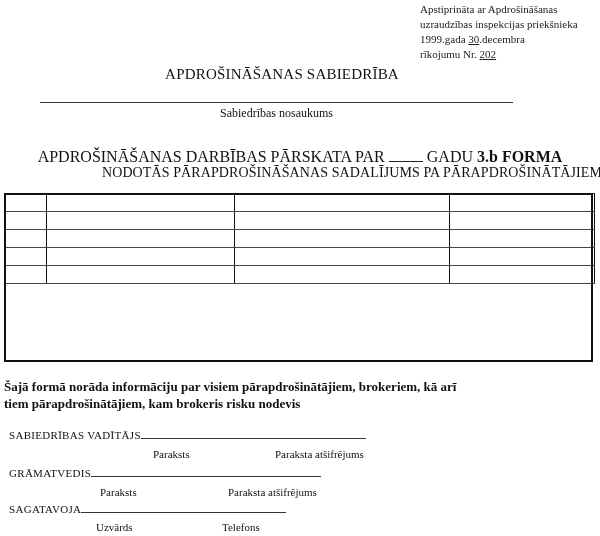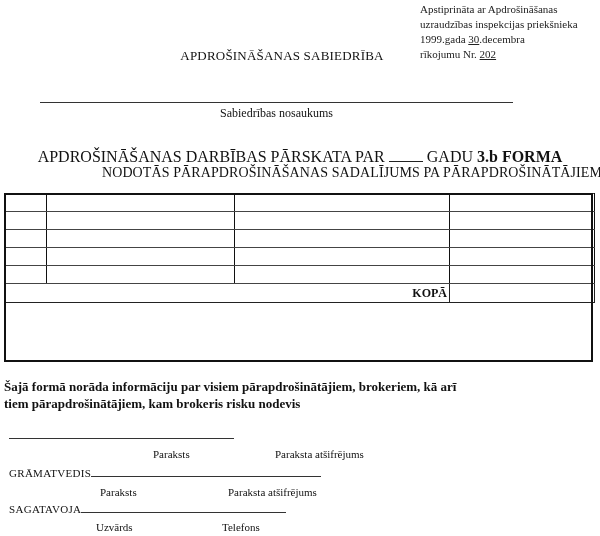--- a/index.html
+++ b/index.html
@@ -3,21 +3,21 @@
   <meta charset="utf-8">
   <style>
     html, body { margin: 0; padding: 0; background: #ffffff; }
     body {
       width: 600px; height: 536px; position: relative; overflow: hidden;
       font-family: "Liberation Serif", "DejaVu Serif", serif; color: #111;
     }
     .abs { position: absolute; }
     .approval { left: 420px; top: 2px; font-size: 11px; line-height: 15px; color: #222; }
     .approval .u { text-decoration: underline; }
-    .company-title { left: 0; width: 564px; top: 48px; text-align: center; font-size: 13px; letter-spacing: 0.2px; }
+    .company-title { left: 0; width: 564px; top: 66px; text-align: center; font-size: 15px; letter-spacing: 0.2px; }
     .name-line { left: 40px; width: 473px; top: 102px; height: 0; border-top: 1.6px solid #333; }
     .name-caption { left: 40px; width: 473px; top: 106px; text-align: center; font-size: 12px; }
     .report-title1 { left: 0; width: 600px; top: 148px; text-align: center; font-size: 16px; }
     .report-title1 .blank { display: inline-block; width: 34px; border-bottom: 1px solid #222; height: 12px; vertical-align: baseline; }
     .report-title1 b { font-weight: bold; }
     .report-title2 { left: 16px; width: 600px; top: 165px; text-align: center; font-size: 14px; font-weight: normal; letter-spacing: 0.1px; margin-left: 36px; }
 
     table.grid {
       position: absolute; left: 4px; top: 193px; width: 590px;
       border-collapse: collapse; table-layout: fixed;
@@ -99,31 +99,27 @@
     <td></td>
     <td></td>
     <td></td>
   </tr>
   <tr class="data">
     <td></td>
     <td></td>
     <td></td>
     <td></td>
   </tr>
-  <tr class="total">
-    <td colspan="3" class="total-label">KOPĀ</td>
-    <td></td>
-  </tr>
 </tbody>
   </table>
 <div class="grid-frame"></div>
 
 <div class="abs note">Šajā formā norāda informāciju par visiem pārapdrošinātājiem, brokeriem, kā arī tiem pārapdrošinātājiem, kam brokeris risku nodevis</div>
 
-<div class="abs sig ed-label"><span class="line ed-line"></span></div>
+<div class="abs sig ed-label"><span>SABIEDRĪBAS VADĪTĀJS</span><span class="line ed-line"></span></div>
 <div class="abs cap ed-cap1">Paraksts</div>
 <div class="abs cap ed-cap2">Paraksta atšifrējums</div>
 
 <div class="abs sig acc-label"><span>GRĀMATVEDIS</span><span class="line acc-line"></span></div>
 <div class="abs cap acc-cap1">Paraksts</div>
 <div class="abs cap acc-cap2">Paraksta atšifrējums</div>
 
 <div class="abs sig prep-label"><span>SAGATAVOJA</span><span class="line prep-line"></span></div>
 <div class="abs cap prep-cap1">Uzvārds</div>
 <div class="abs cap prep-cap2">Telefons</div>

